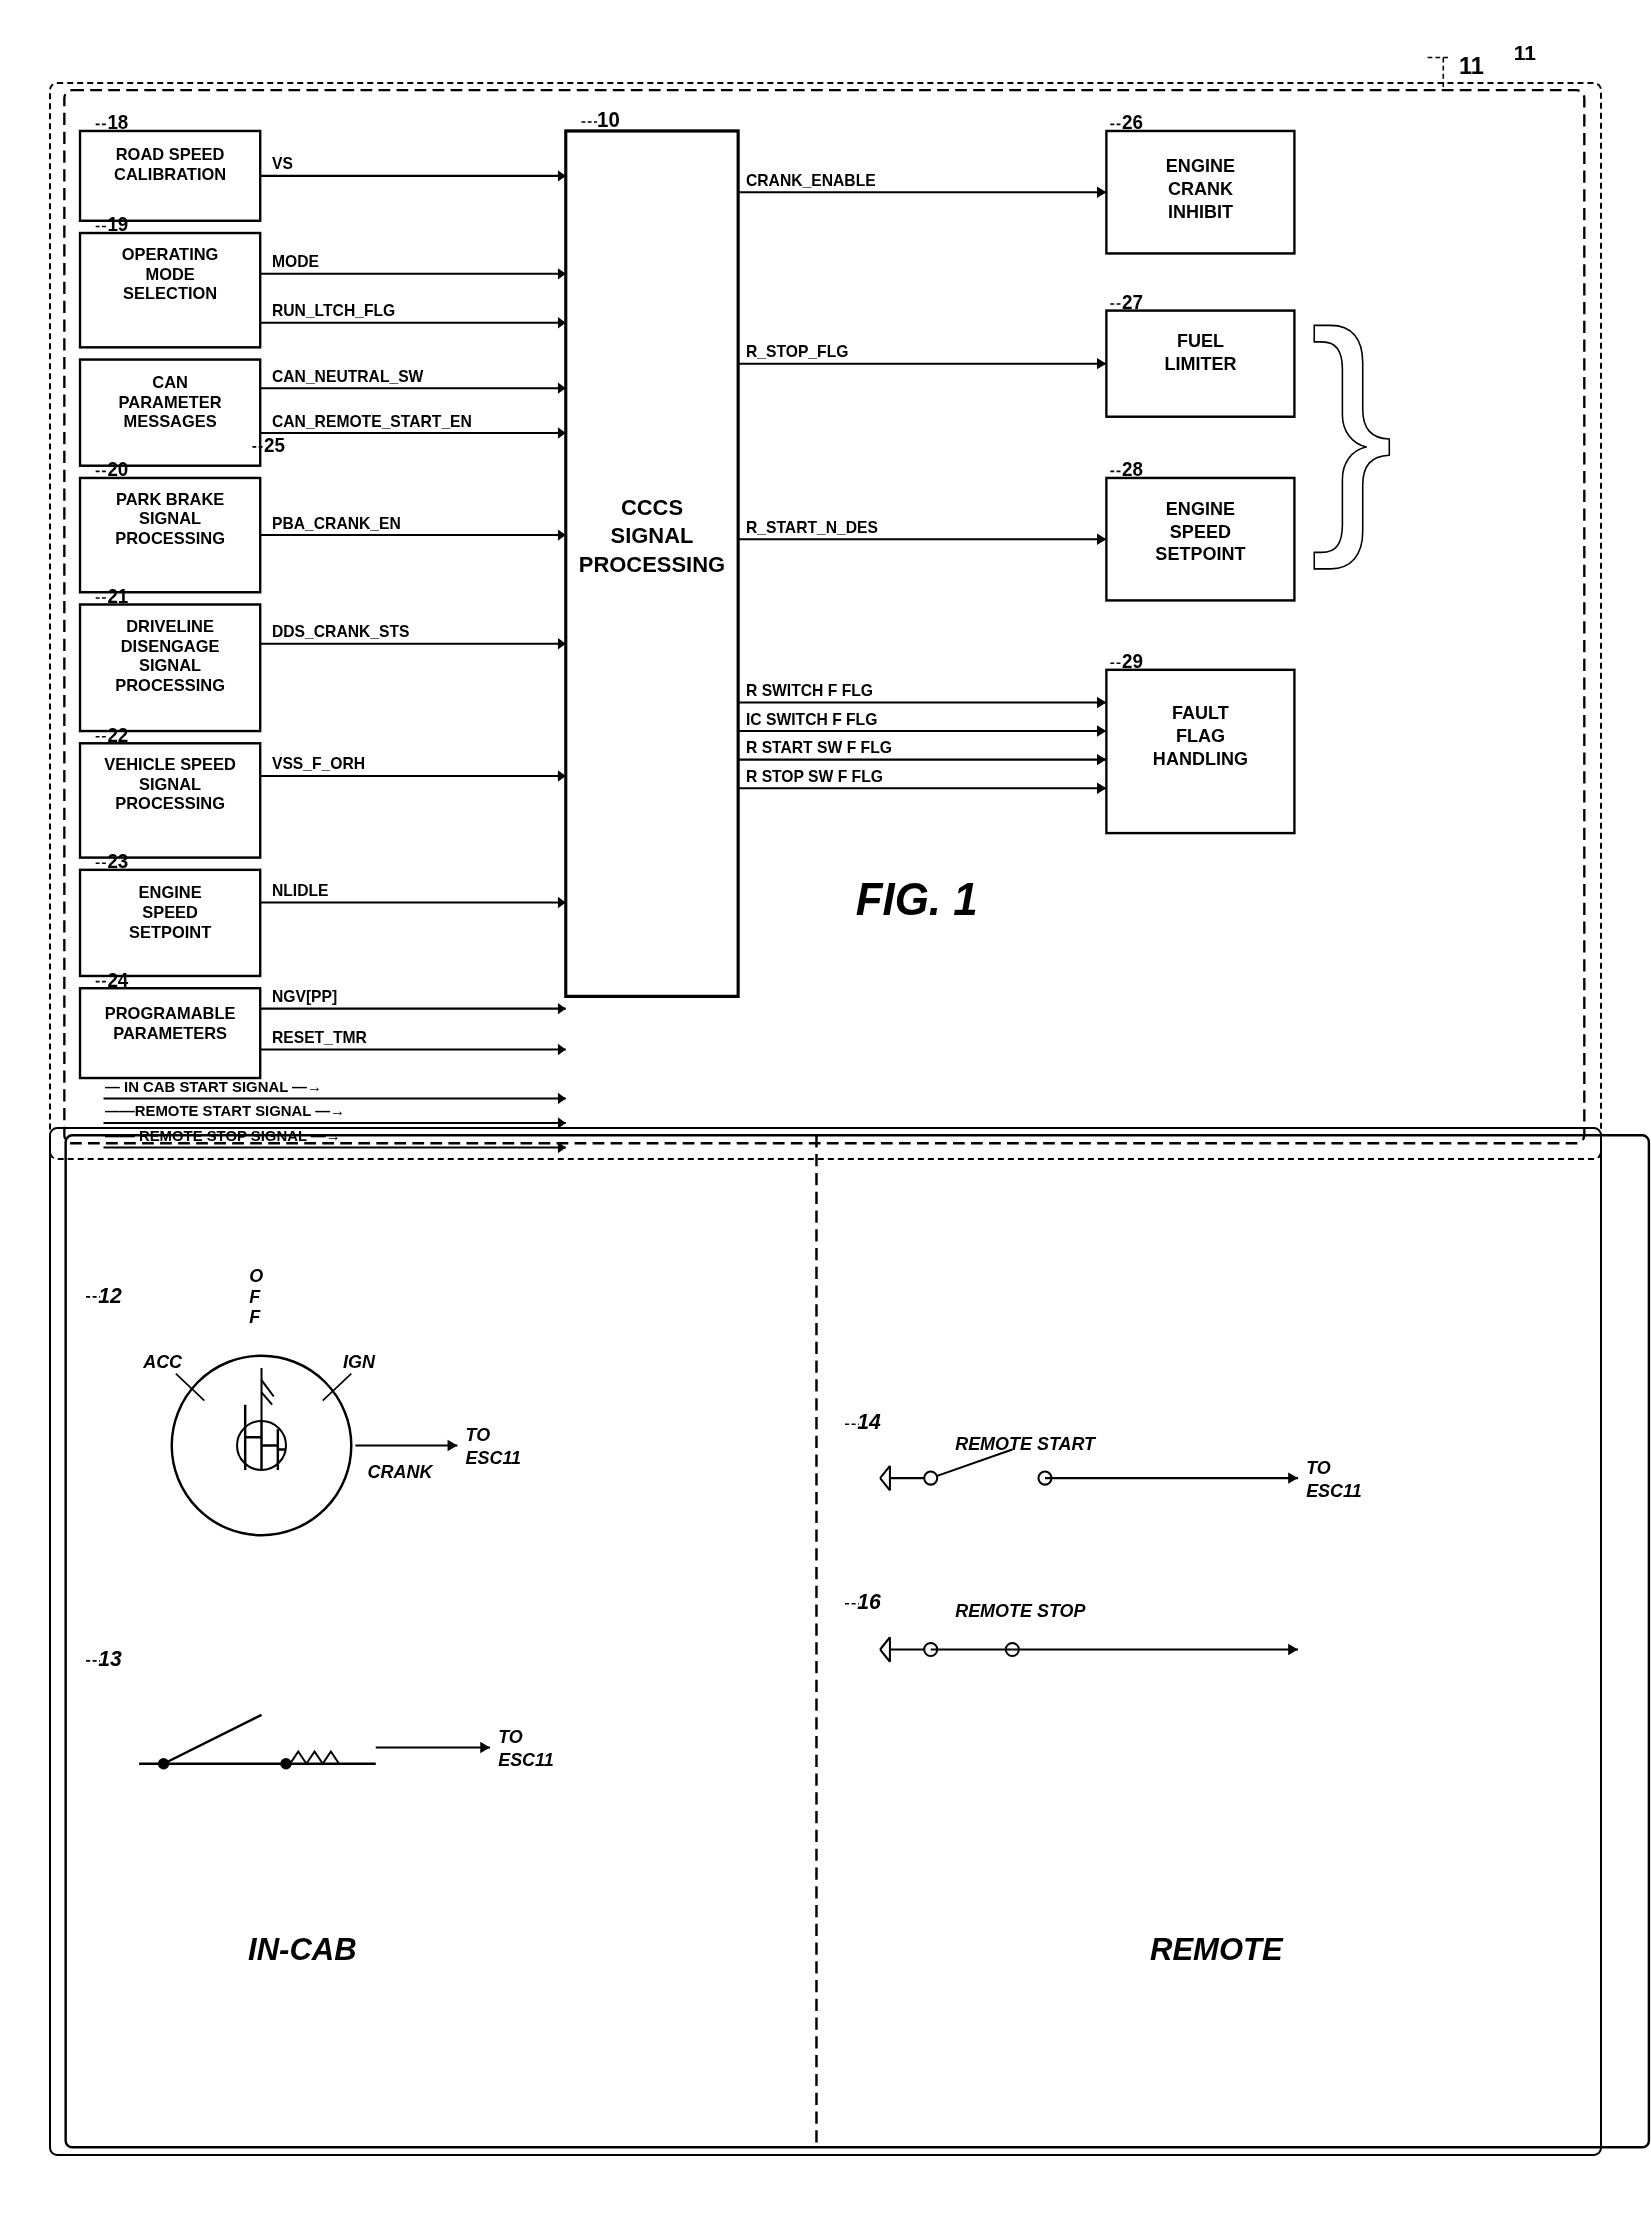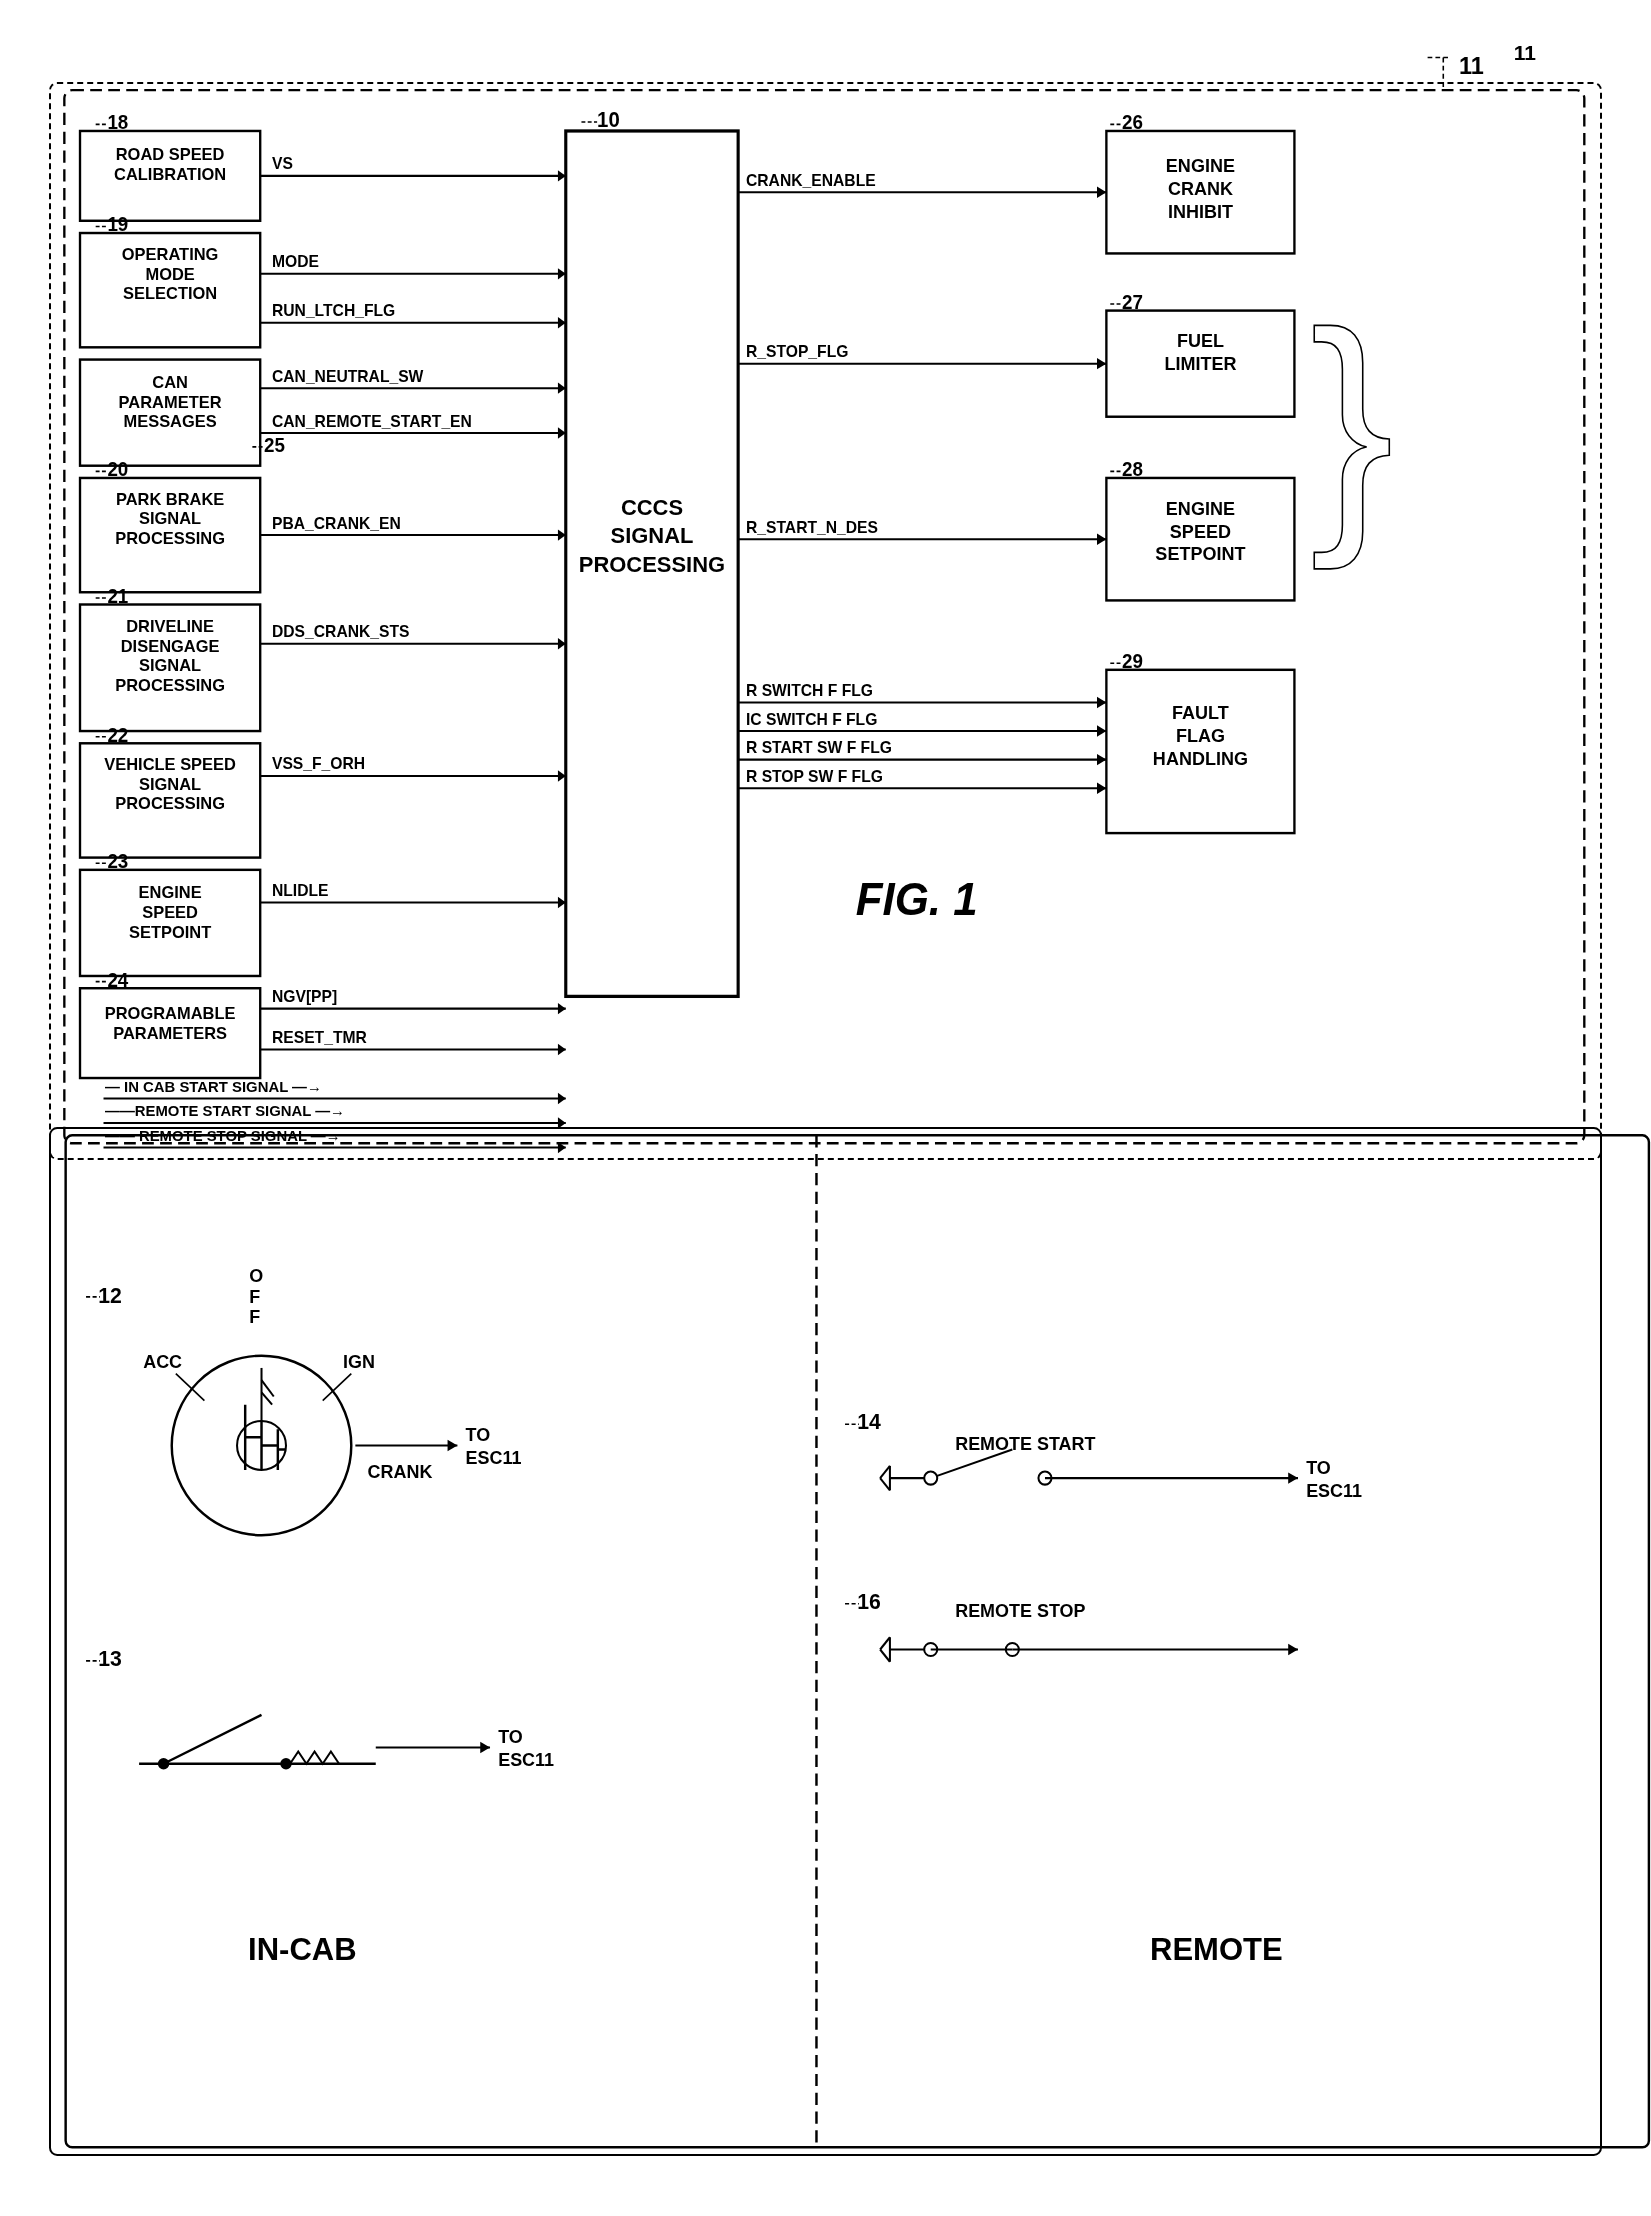--- a/index.html
+++ b/index.html
@@ -266,21 +266,21 @@
       <text x="910" y="917" font-size="20" font-weight="bold" font-family="Arial">R STOP SW F FLG</text>
 
       <text x="1630" y="590" font-size="320" font-family="Arial" fill="none" stroke="#000" stroke-width="2">}</text>
 
       <text x="1050" y="1080" font-size="56" font-weight="bold" font-style="italic" font-family="Arial">FIG. 1</text>
 
     </svg>
 
   </div>
 
-  <div class="bottom-section" style="position:relative; margin-top: -49px;">
+  <div class="bottom-section" style="position:relative; margin-top: -49px; font-style: italic;">
 
     <div class="bottom-outer-border"></div>
 
     <svg style="position:absolute; top:0; left:0; width:1651px; height:1045px; overflow:visible;" viewBox="0 0 2023 1280" width="1651" height="1045">
 
       <rect x="40" y="10" width="1940" height="1240" fill="none" stroke="#000" stroke-width="3" rx="8"></rect>
 
       <line x1="960" y1="10" x2="960" y2="1250" stroke="#000" stroke-width="3" stroke-dasharray="15,8"></line>
 
       <text x="80" y="215" font-size="26" font-weight="bold" font-family="Arial">12</text>

